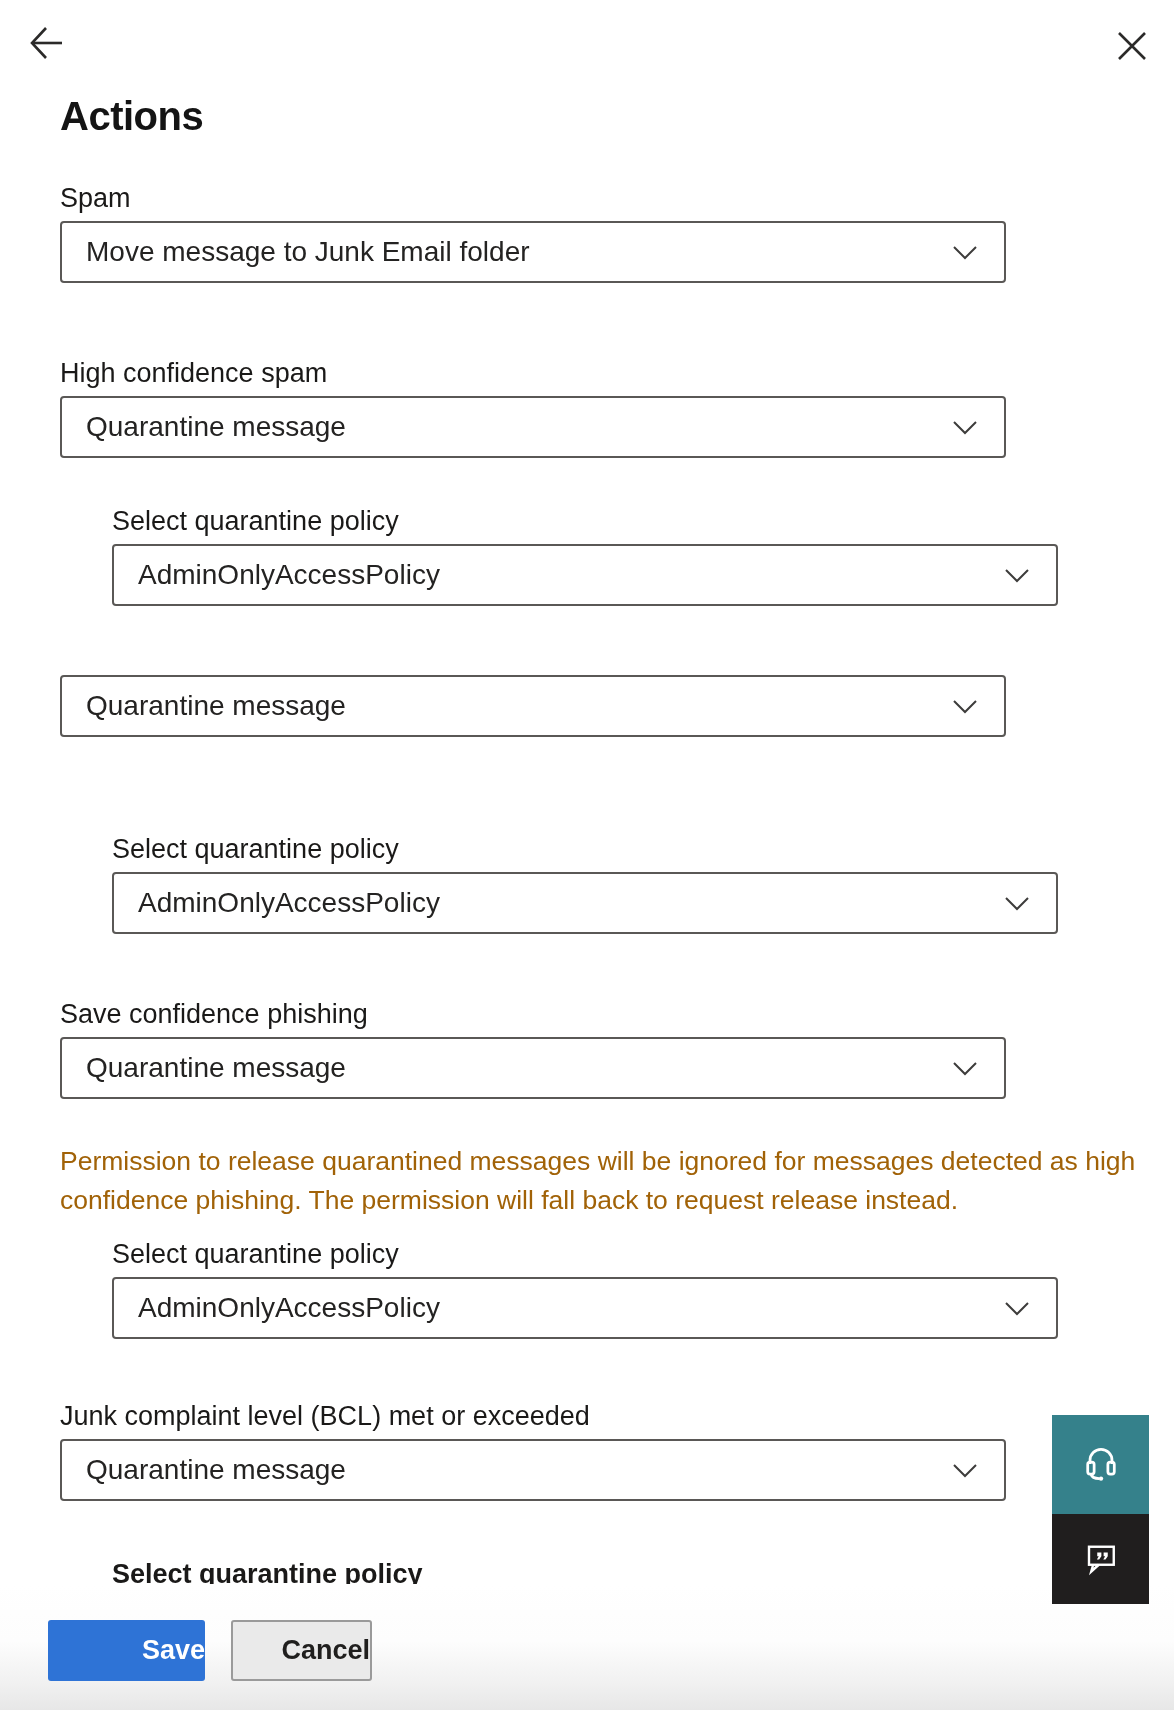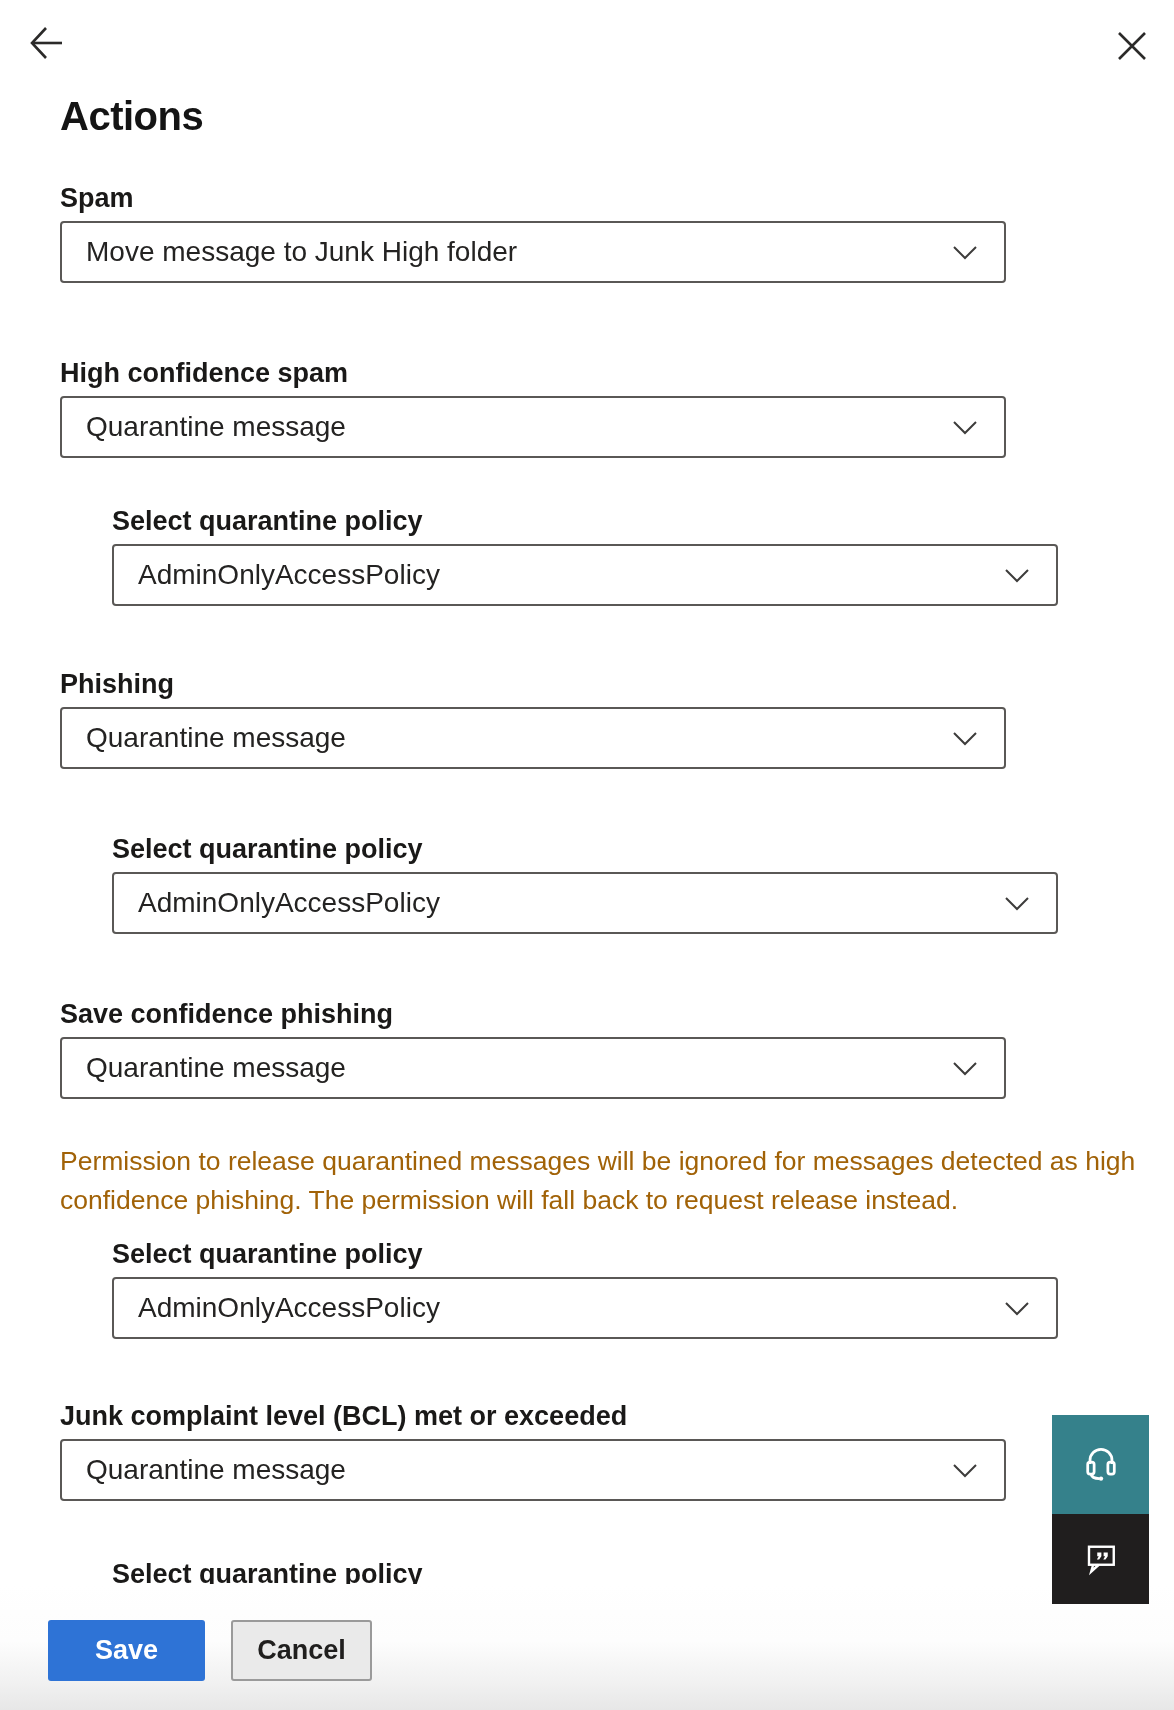--- a/index.html
+++ b/index.html
@@ -35,21 +35,21 @@
     font-size: 40px;
     font-weight: 700;
     color: #141414;
     letter-spacing: -0.5px;
   }
 
   .group { position: absolute; left: 60px; }
   .group.indent { left: 112px; }
   .field-label {
     font-size: 27px;
-    font-weight: 700;
+    font-weight: 400;
     color: #1a1918;
     line-height: 32px;
     white-space: nowrap;
   }
   .dropdown {
     margin-top: 7px;
     width: 946px;
     height: 62px;
     background: #ffffff;
     border: 2px solid #5a5856;
@@ -100,20 +100,21 @@
   }
   .btn {
     position: absolute;
     top: 36px;
     height: 61px;
     font-family: "Liberation Sans", sans-serif;
     font-size: 27px;
     font-weight: 600;
     border-radius: 3px;
     cursor: pointer;
+    text-align: right;
   }
   .btn-save {
     left: 48px;
     width: 157px;
     background: #2e73d6;
     color: #ffffff;
     border: none;
   }
   .btn-cancel {
     left: 231px;
@@ -157,21 +158,21 @@
         <path d="M9 9 L35 35 M35 9 L9 35" stroke="#2b2a29" stroke-width="2.6"></path>
       </svg>
     </span>
   </button>
 
   <h1 class="page-title">Actions</h1>
 
   <div class="group" style="top:182px">
     <div class="field-label">Spam</div>
     <div class="dropdown">
-      <span class="dd-value">Move message to Junk High folder</span>
+      <span class="dd-value">Move message to Junk Email folder</span>
       <span class="chevron">
         <svg width="26" height="15" viewBox="0 0 26 15" fill="none">
             <path d="M2 2 L13 13 L24 2" stroke="#3d3c3b" stroke-width="2"></path>
           </svg>
       </span>
     </div>
   </div>
 
   <div class="group" style="top:357px">
     <div class="field-label">High confidence spam</div>
@@ -191,21 +192,20 @@
       <span class="dd-value">AdminOnlyAccessPolicy</span>
       <span class="chevron">
         <svg width="26" height="15" viewBox="0 0 26 15" fill="none">
             <path d="M2 2 L13 13 L24 2" stroke="#3d3c3b" stroke-width="2"></path>
           </svg>
       </span>
     </div>
   </div>
 
   <div class="group" style="top:668px">
-    <div class="field-label">Phishing</div>
     <div class="dropdown">
       <span class="dd-value">Quarantine message</span>
       <span class="chevron">
         <svg width="26" height="15" viewBox="0 0 26 15" fill="none">
             <path d="M2 2 L13 13 L24 2" stroke="#3d3c3b" stroke-width="2"></path>
           </svg>
       </span>
     </div>
   </div>
 

